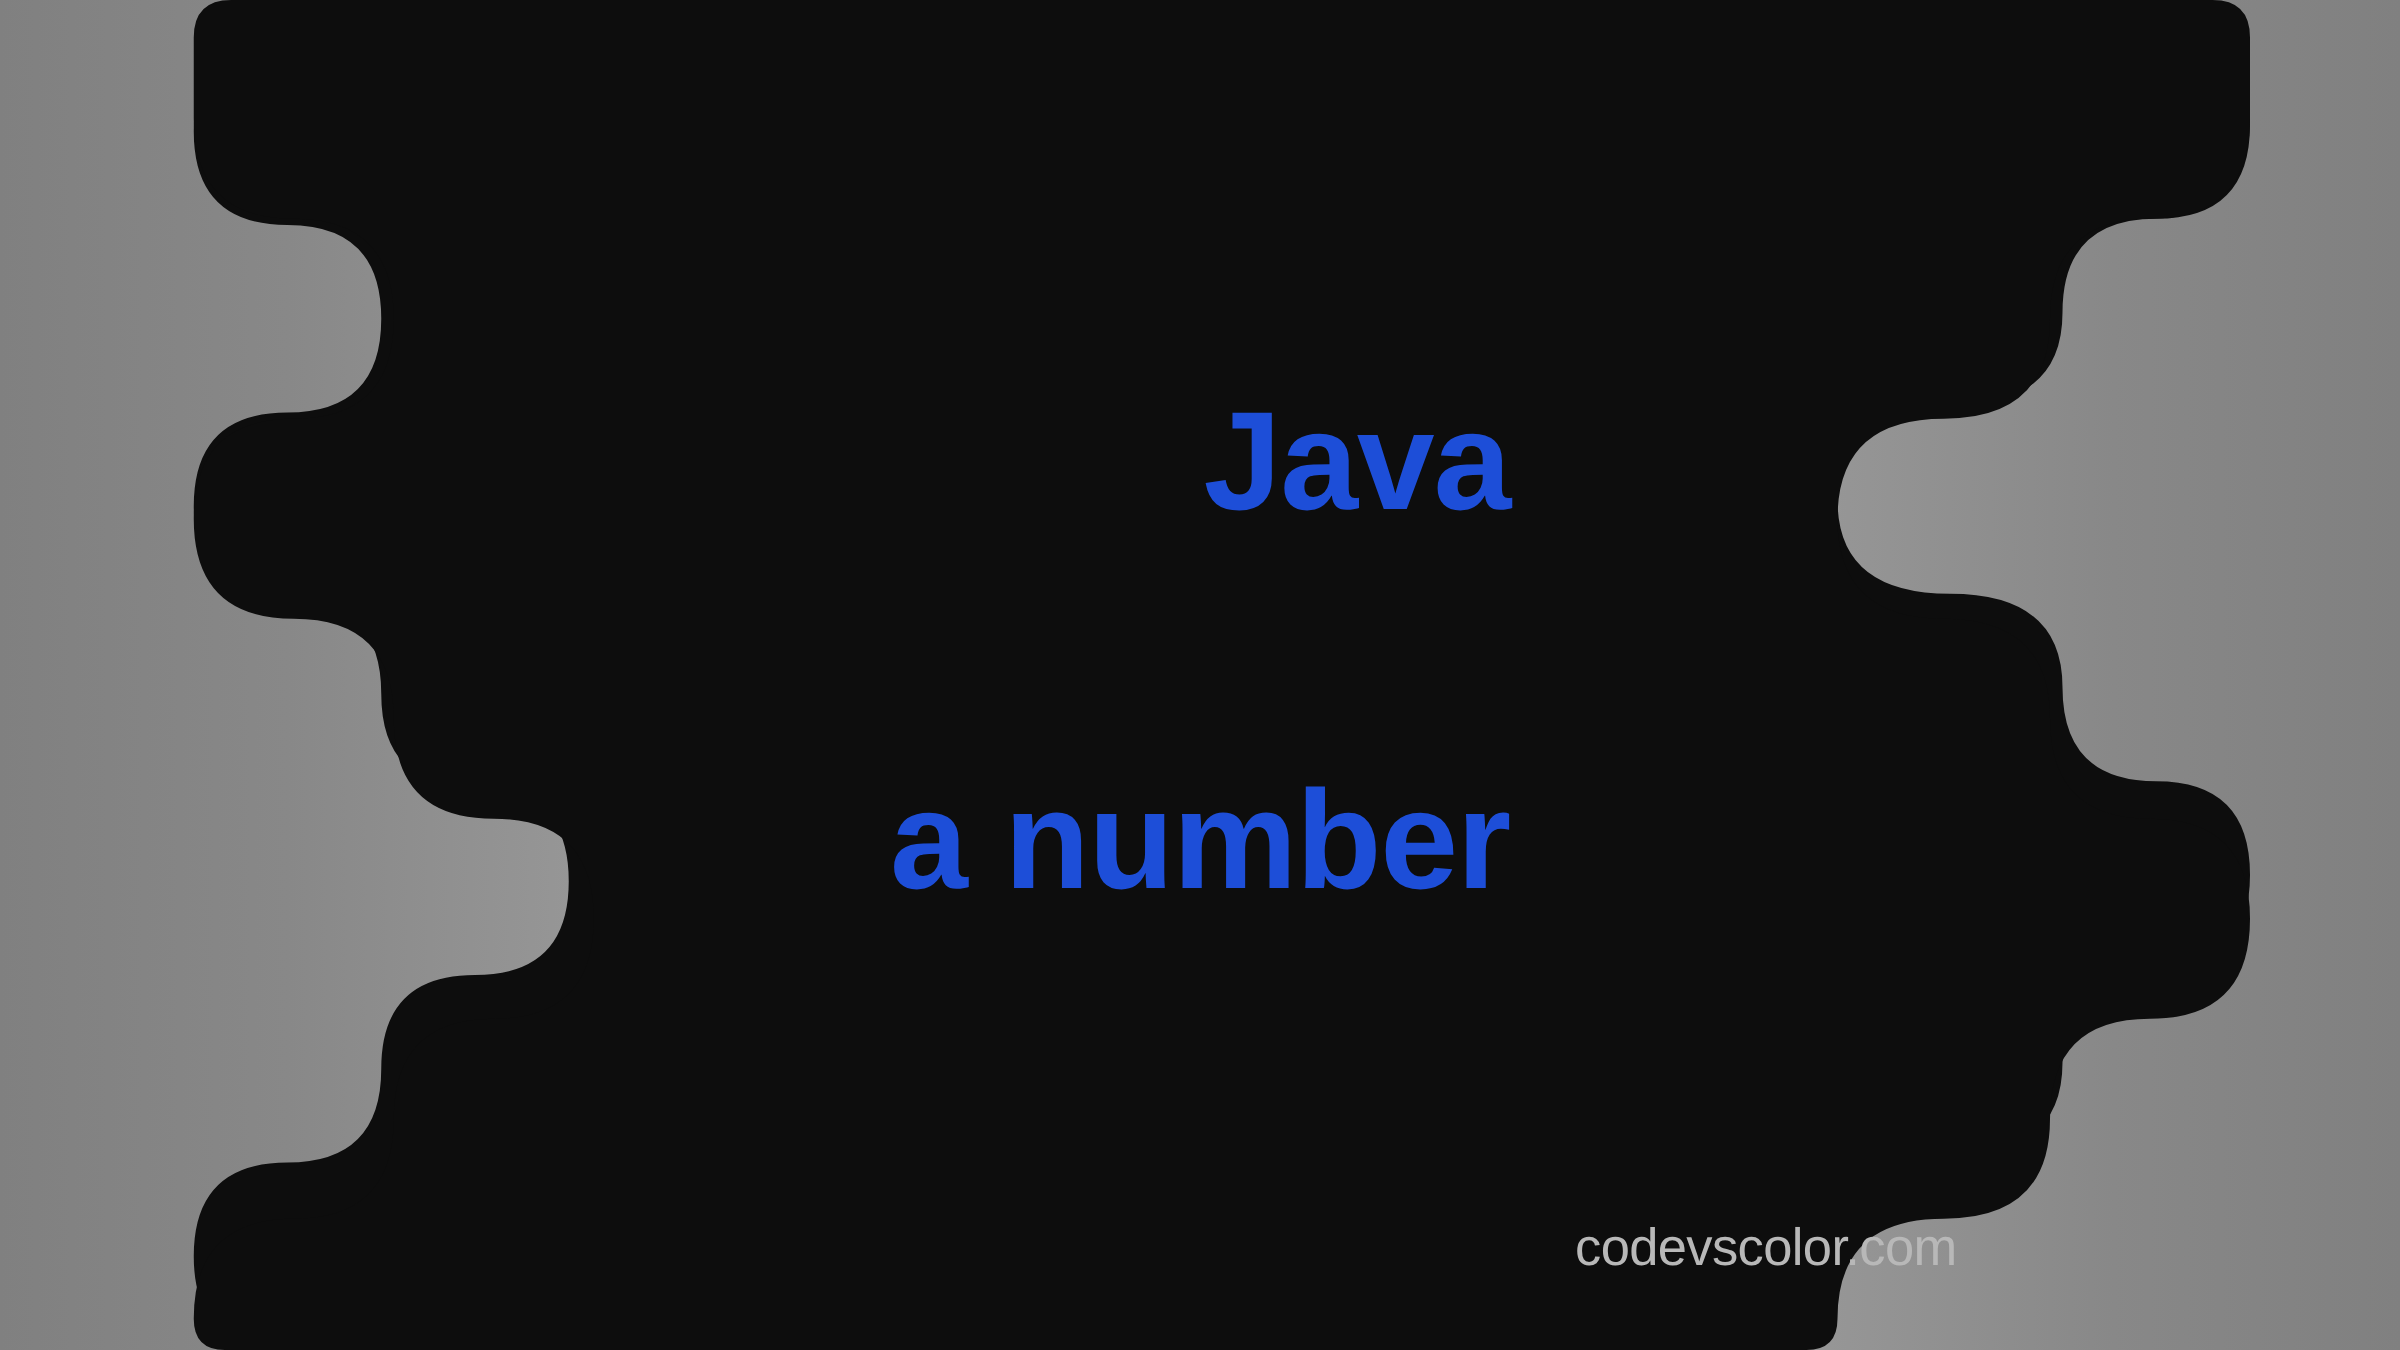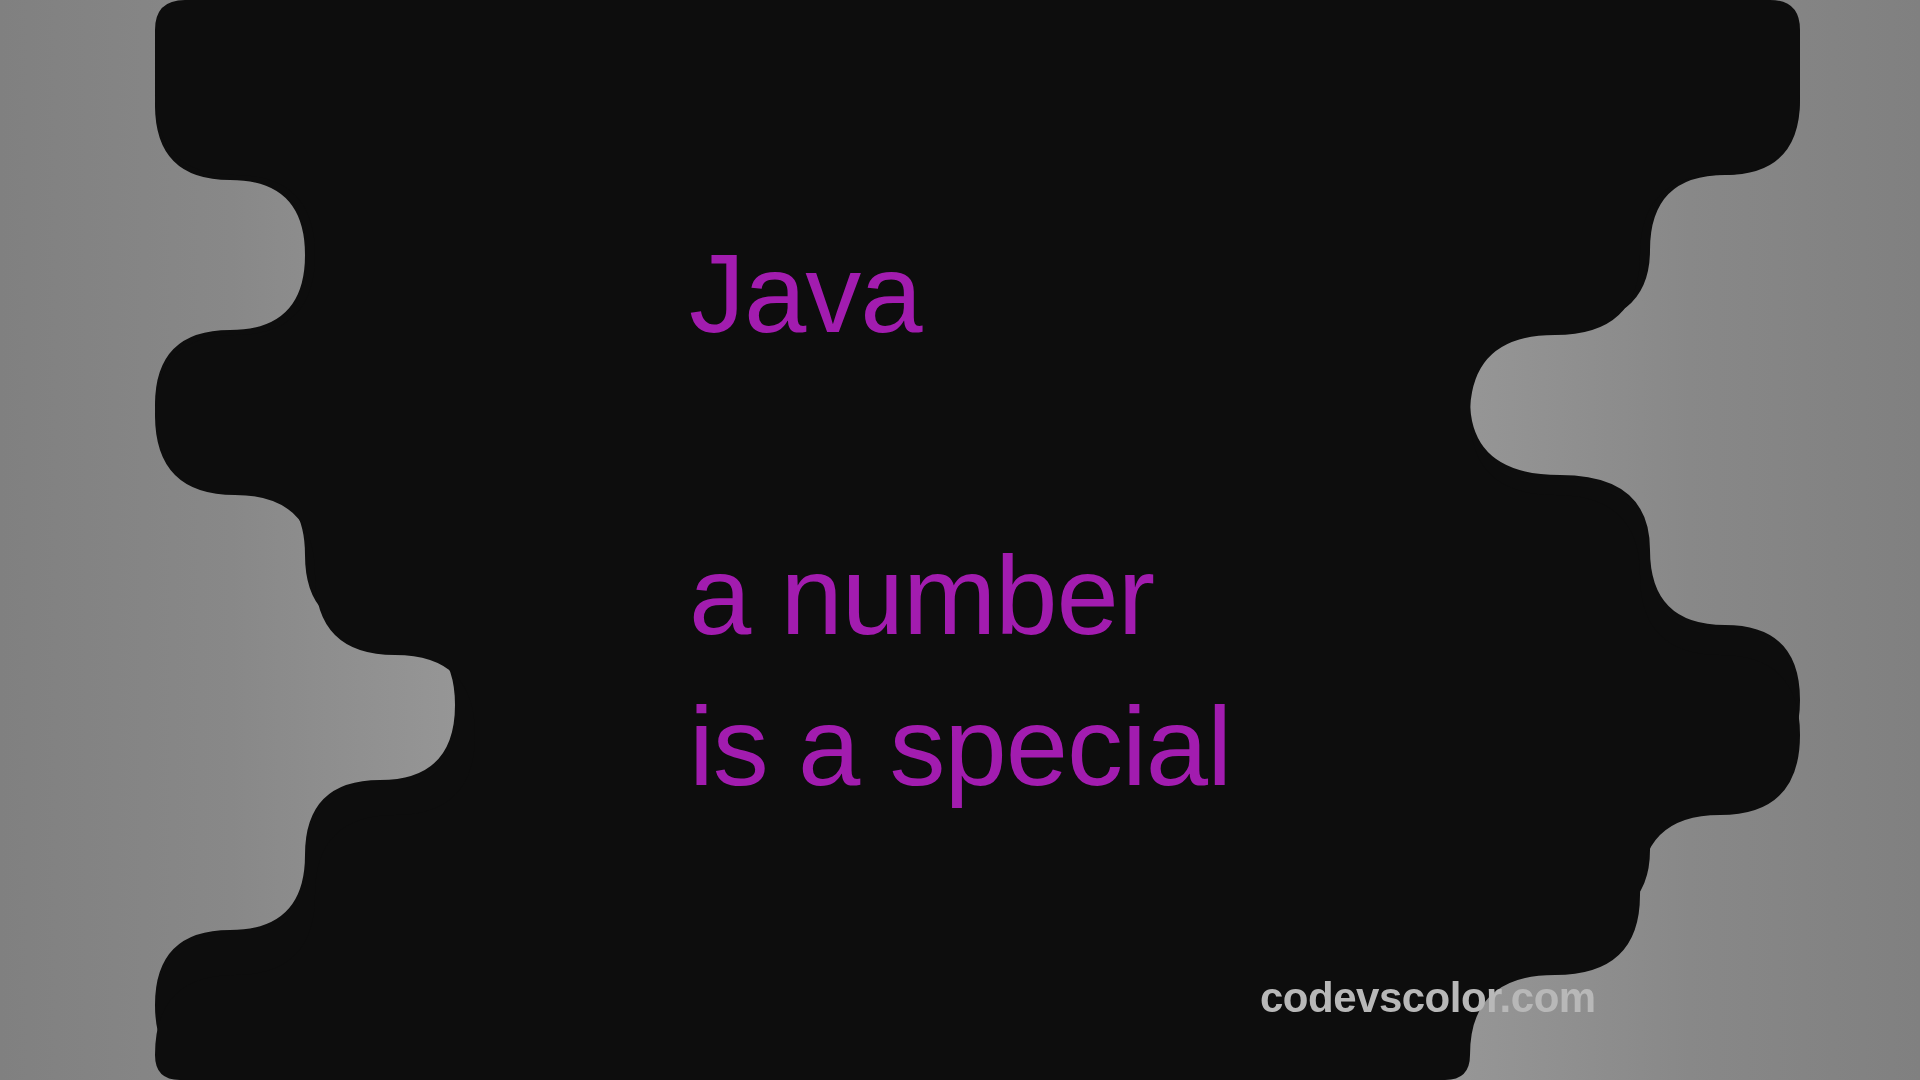--- a/index.html
+++ b/index.html
@@ -32,36 +32,36 @@
     }
     .content {
       position: absolute;
       inset: 0;
       display: flex;
       flex-direction: column;
       justify-content: center;
       align-items: center;
     }
     .title-text {
-      color: #a21caf;
+      color: #1d4ed8;
       font-size: 112px;
-      font-weight: 400;
+      font-weight: 700;
       line-height: 1.35;
-      text-align: left;
+      text-align: right;
       letter-spacing: -1px;
       margin-top: -40px;
     }
     .site-label {
       position: absolute;
       bottom: 58px;
       left: 50%;
       transform: translateX(300px);
       color: #b8b8b8;
       font-size: 42px;
-      font-weight: 700;
+      font-weight: 400;
       letter-spacing: -0.5px;
     }
   </style>
 </head>
 <body>
 
 <div class="bg-gradient"></div>
 
 <div class="blob-container">
   <svg class="blob" viewBox="0 0 1920 1080" preserveAspectRatio="xMidYMid meet">
@@ -140,17 +140,16 @@
       Z
     "></path>
   </svg>
 </div>
 
 <div class="content">
   <div class="title-text">
     <span>Java</span><br>
     <br>
     <span>a number</span><br>
-    <span>is a special</span>
   </div>
 </div>
 
 <div class="site-label">codevscolor.com</div>
 
 </body></html>

